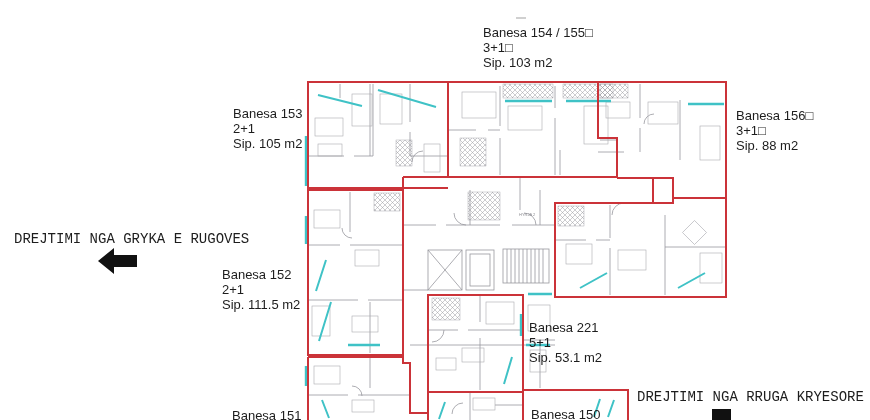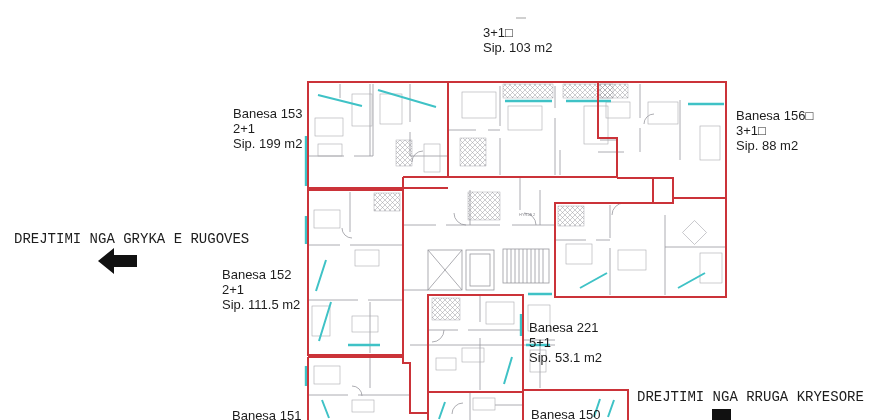--- a/index.html
+++ b/index.html
@@ -117,24 +117,25 @@
 
     <text x="519" y="216" font-size="4" fill="#8a8a90" font-family="Liberation Sans, sans-serif">HYRJA 2</text>
 
     <polygon class="arrow" points="98,261 114,248 114,255 137,255 137,267 114,267 114,274"></polygon>
     <rect class="arrow" x="712" y="409" width="19" height="11"></rect>
   </svg>
 
   <div class="lbl" style="left:233px;top:106px">
     <div>Banesa 153</div>
     <div>2+1</div>
-    <div>Sip. 199 m2</div>
+    <div>Sip. 105 m2</div>
   </div>
 
   <div class="lbl" style="left:483px;top:25px">
+    <div>Banesa 154 / 155□</div>
     <div>3+1□</div>
     <div>Sip. 103 m2</div>
   </div>
 
   <div class="lbl" style="left:736px;top:108px">
     <div>Banesa 156□</div>
     <div>3+1□</div>
     <div>Sip. 88 m2</div>
   </div>
 

